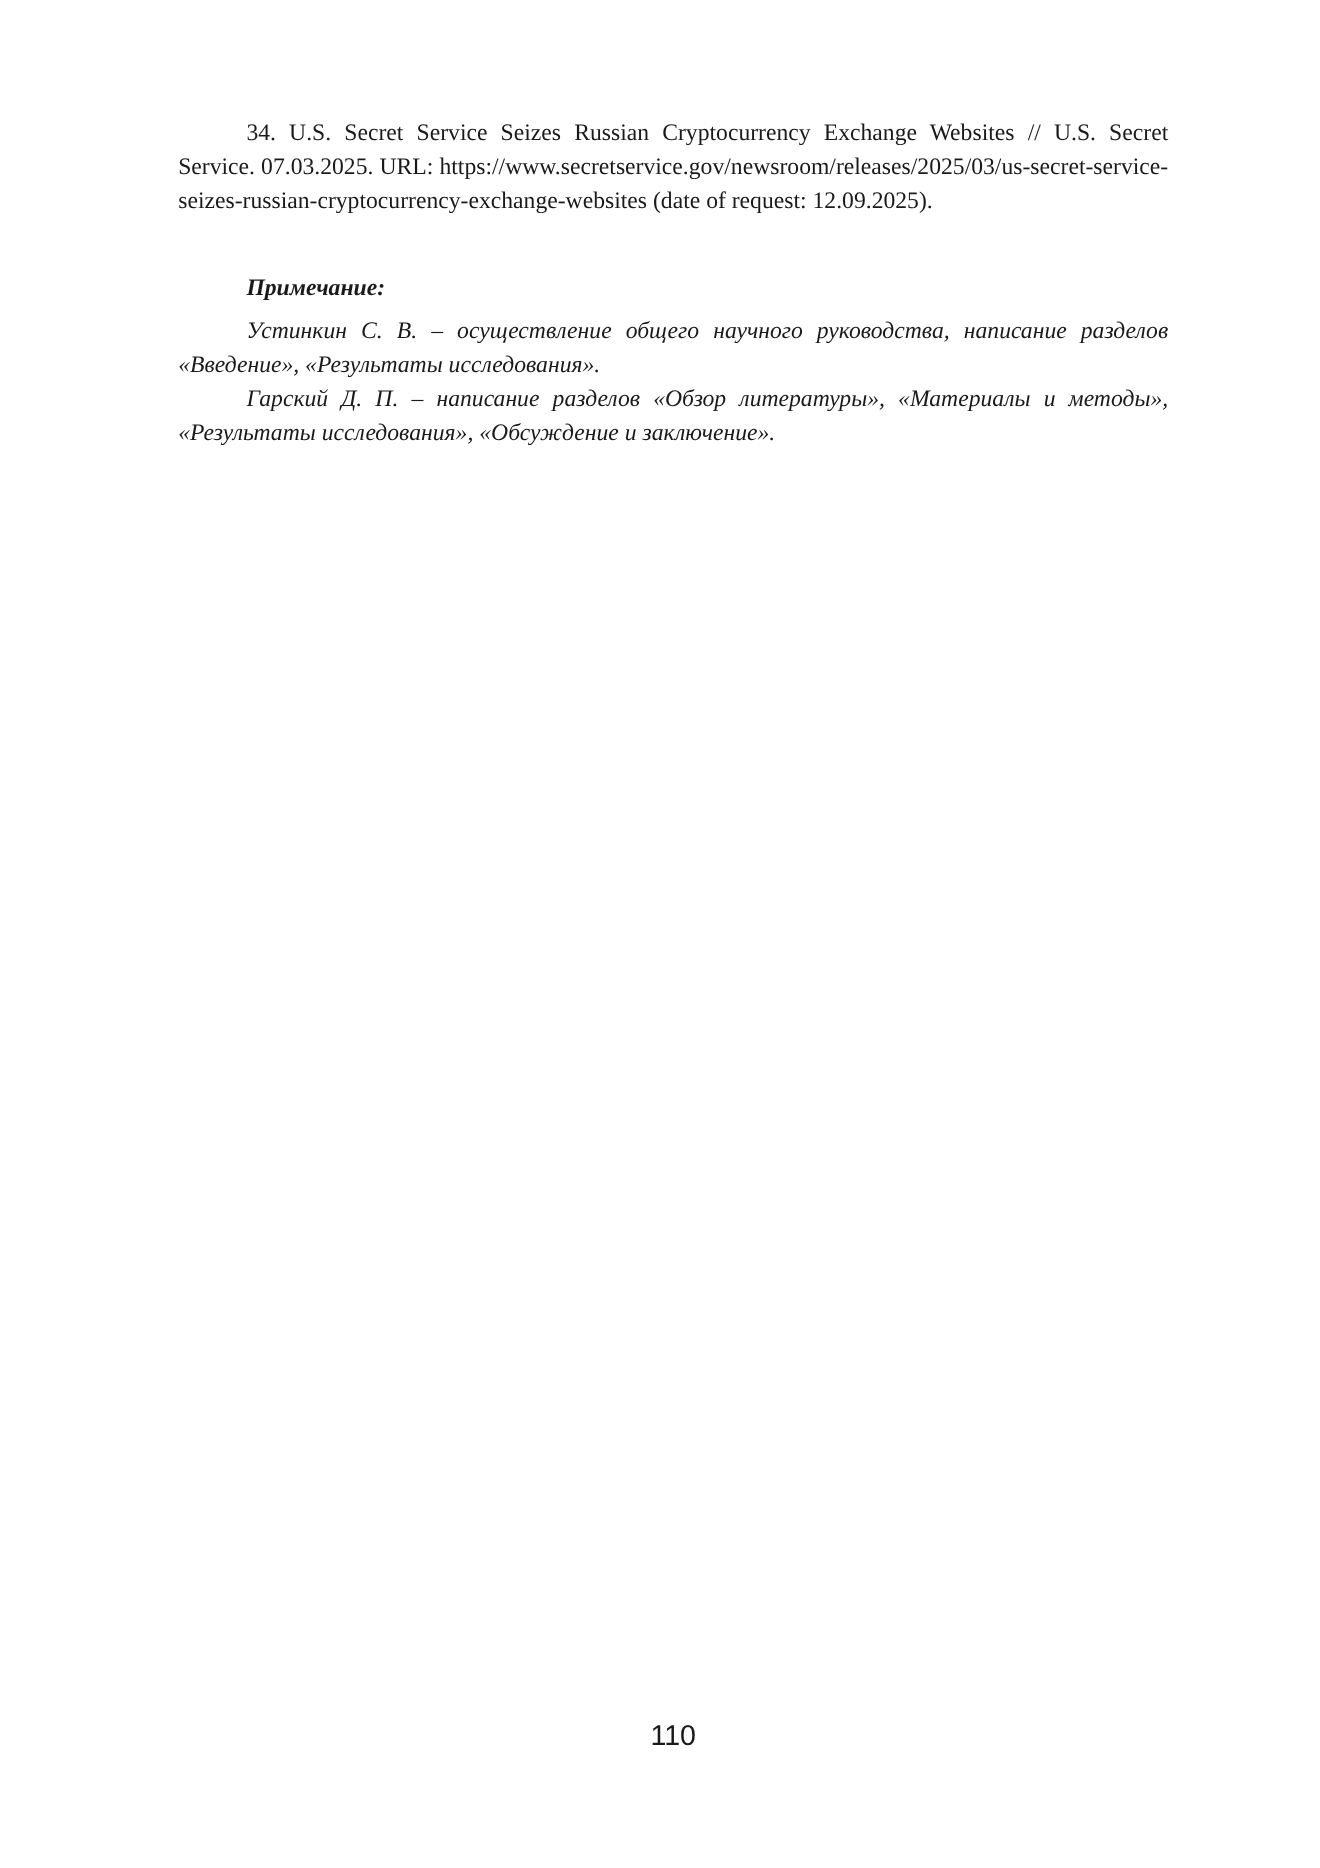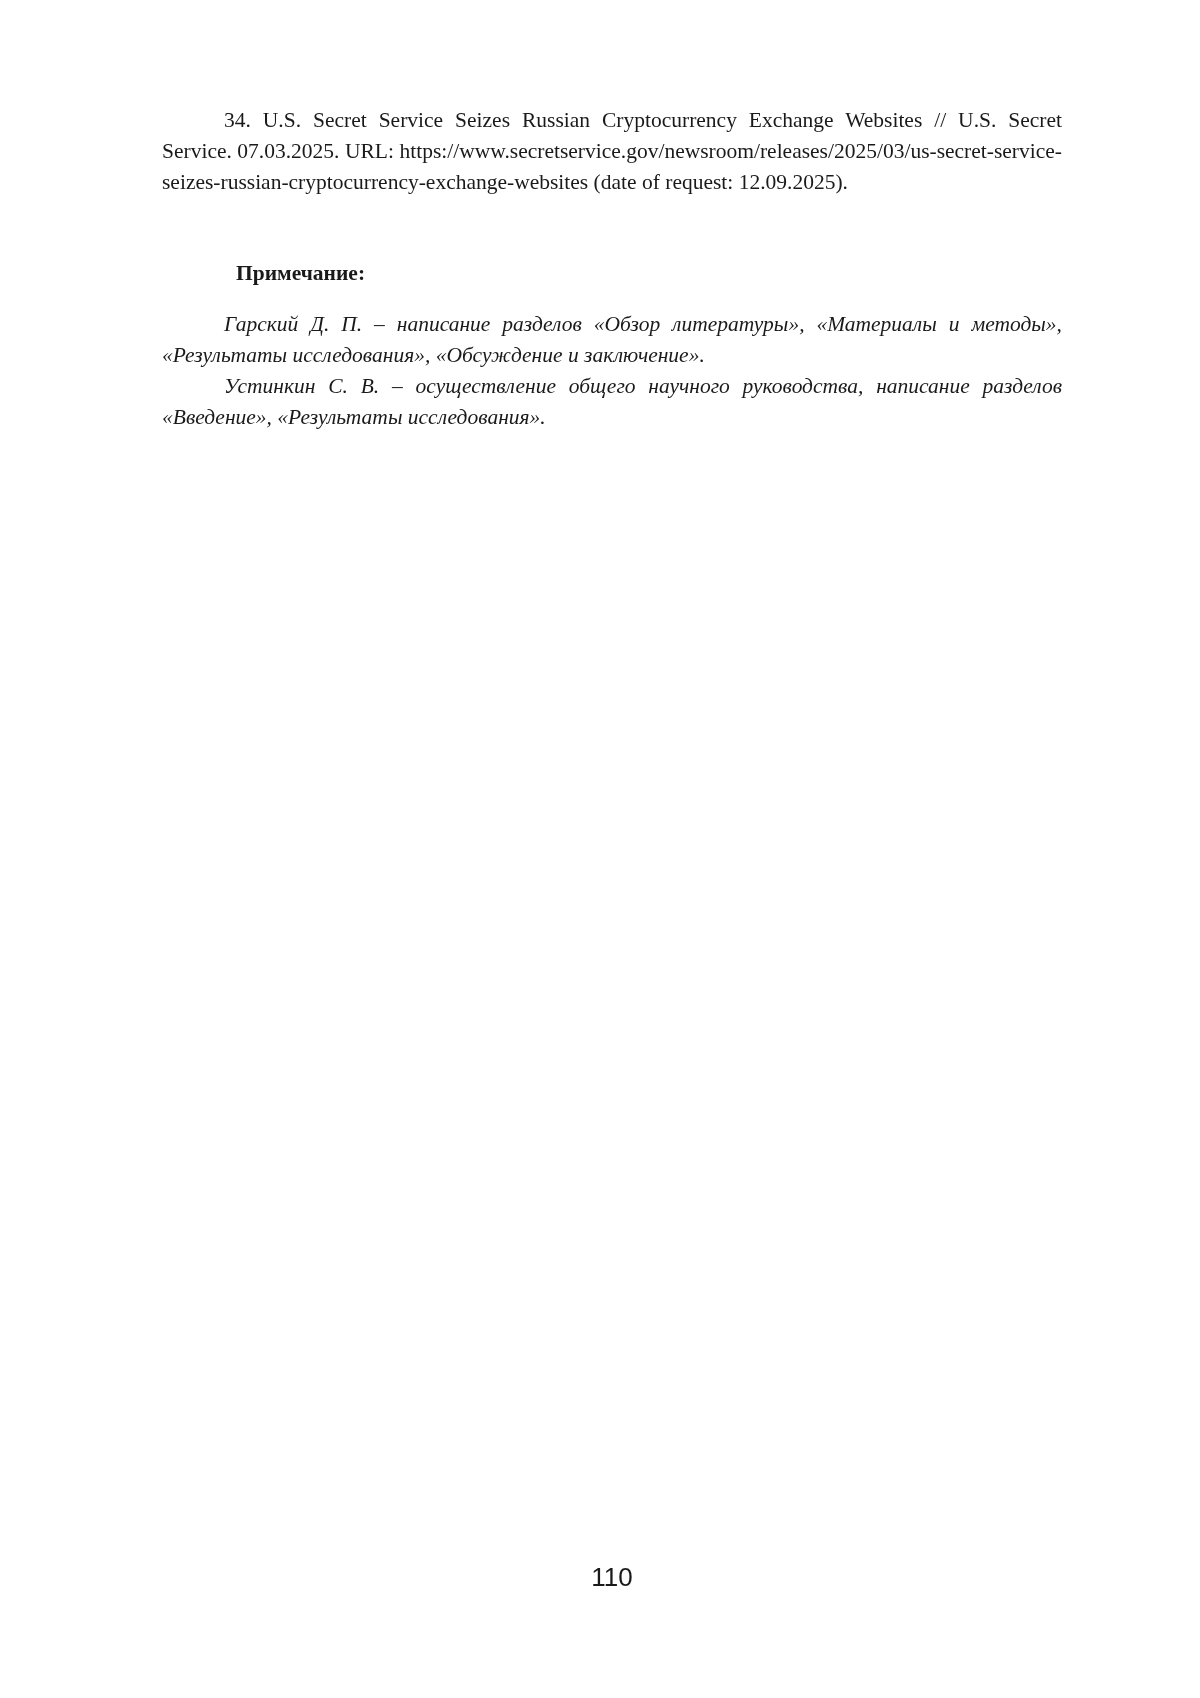--- a/index.html
+++ b/index.html
@@ -32,26 +32,27 @@
     font-size: 21.5px;
     line-height: 1.44;
     text-align: justify;
     text-indent: 62px;
     hyphens: manual;
   }
   .block-gap {
     height: 48px;
   }
   .note-heading {
-    margin: 12px;
+    margin: 0;
     font-size: 21.5px;
     line-height: 1.44;
     font-weight: bold;
     text-indent: 62px;
     text-align: left;
+    font-style: italic;
   }
   .note-gap {
     height: 8px;
   }
   p.note {
     margin: 0;
     font-size: 21.5px;
     line-height: 1.44;
     text-align: justify;
     text-indent: 62px;
@@ -73,19 +74,19 @@
 <div class="page">
   <div class="content">
 
     <p class="ref">34. U.S. Secret Service Seizes Russian Cryptocurrency Exchange Websites // U.S. Secret Service. 07.03.2025. URL: https://www.secretservice.gov/newsroom/releases/2025/03/us-secret-service-seizes-russian-cryptocurrency-exchange-websites (date of request: 12.09.2025).</p>
 
     <div class="block-gap"></div>
 
     <p class="note-heading">Примечание:</p>
     <div class="note-gap"></div>
 
+    <p class="note">Устинкин С. В. – осуществление общего научного руководства, написание разделов «Введение», «Результаты исследования».</p>
     <p class="note">Гарский Д. П. – написание разделов «Обзор литературы», «Материалы и методы», «Результаты исследования», «Обсуждение и заключение».</p>
-    <p class="note">Устинкин С. В. – осуществление общего научного руководства, написание разделов «Введение», «Результаты исследования».</p>
 
   </div>
 
   <div class="page-number">110</div>
 </div>
 
 </body></html>

